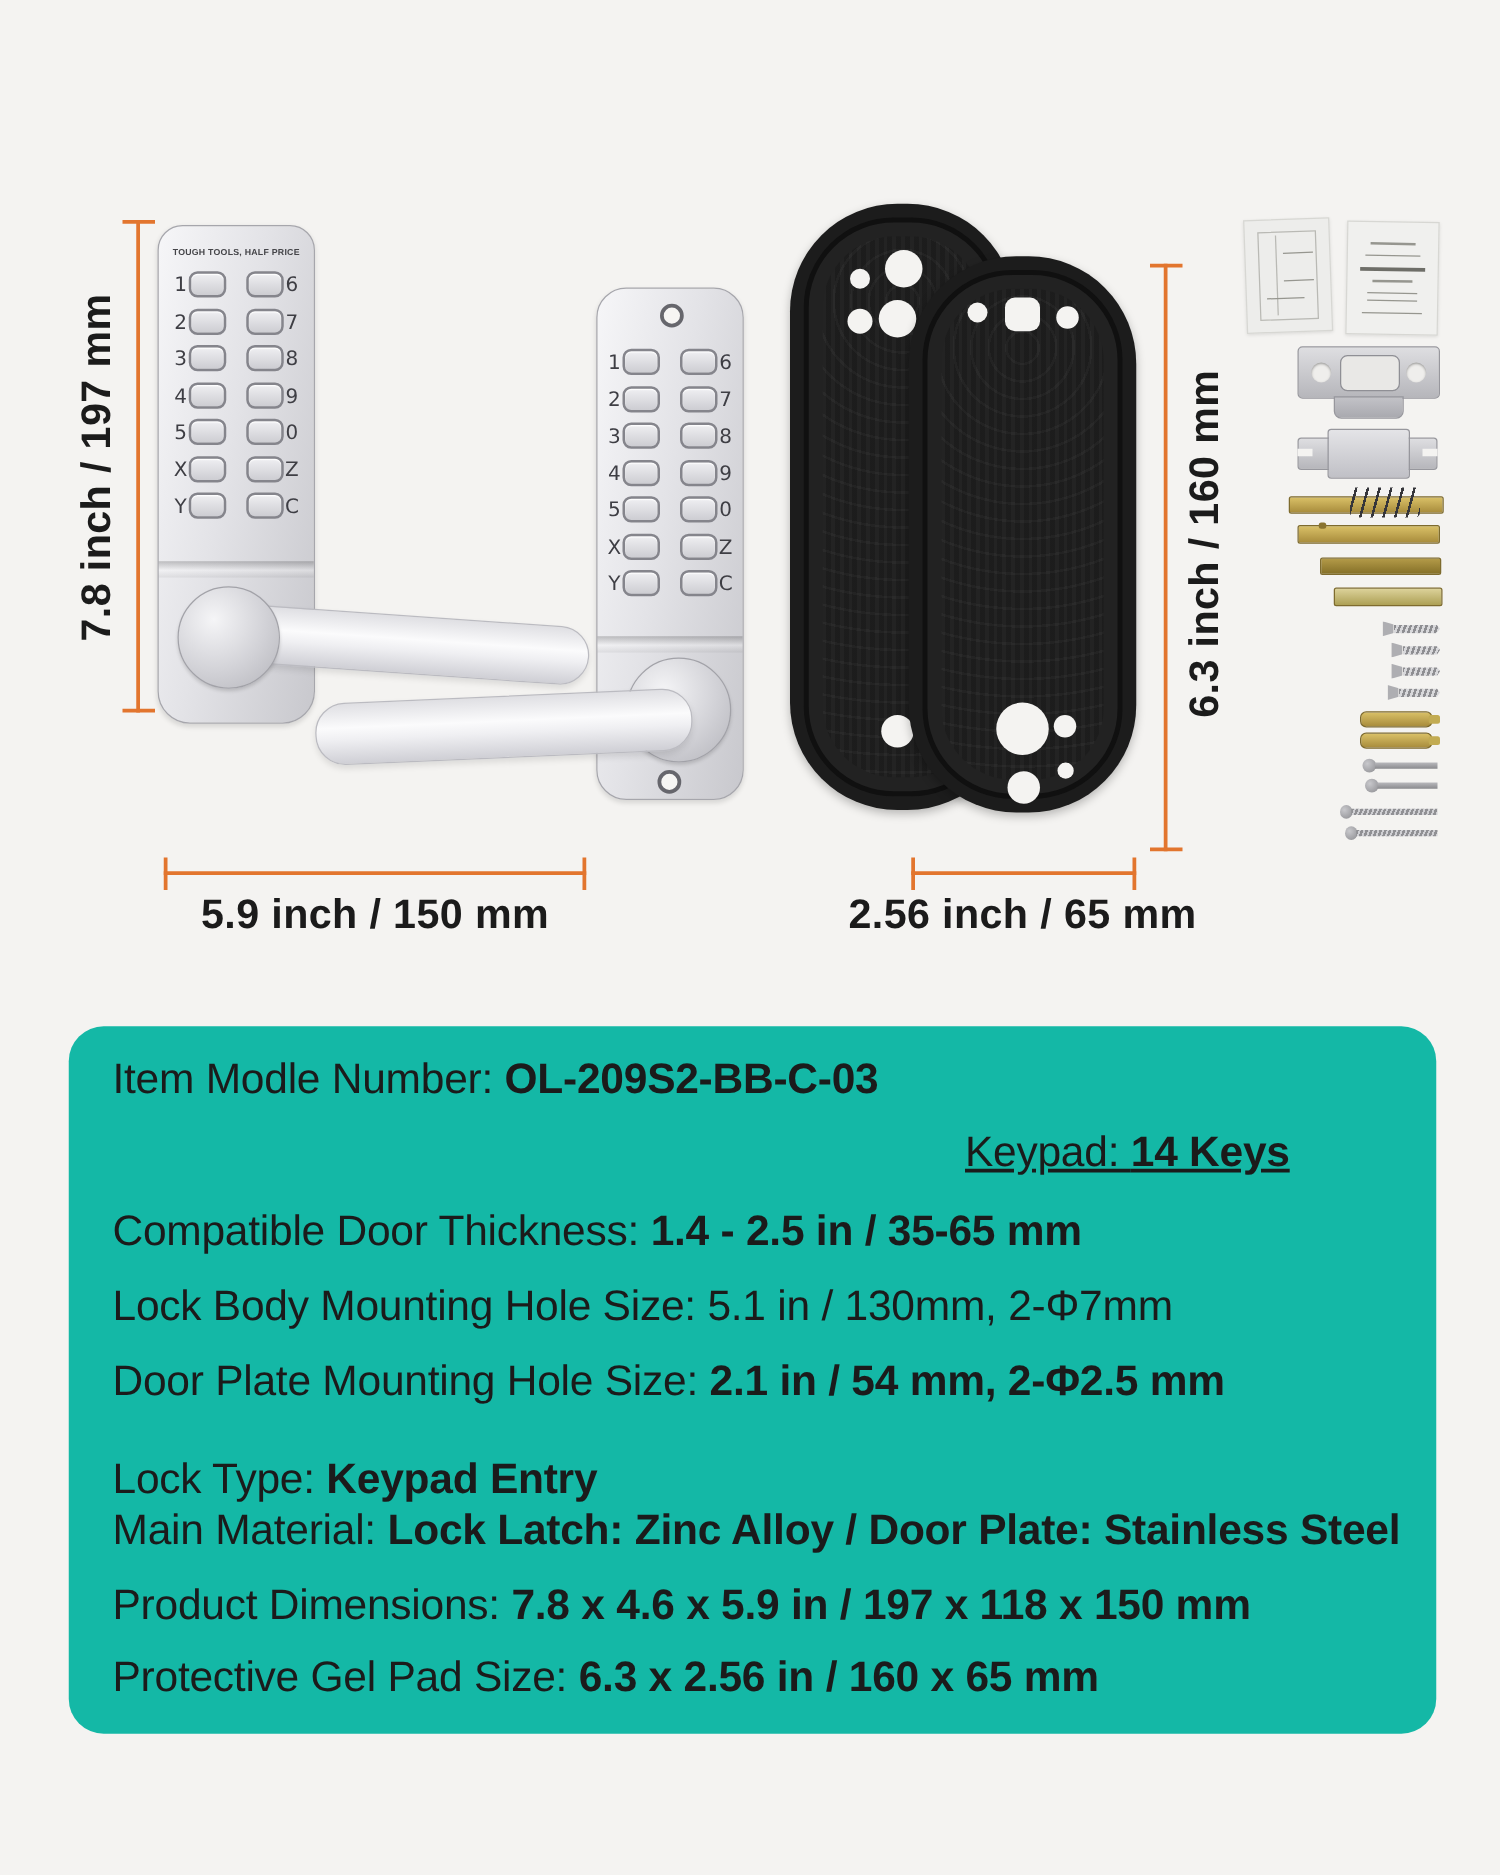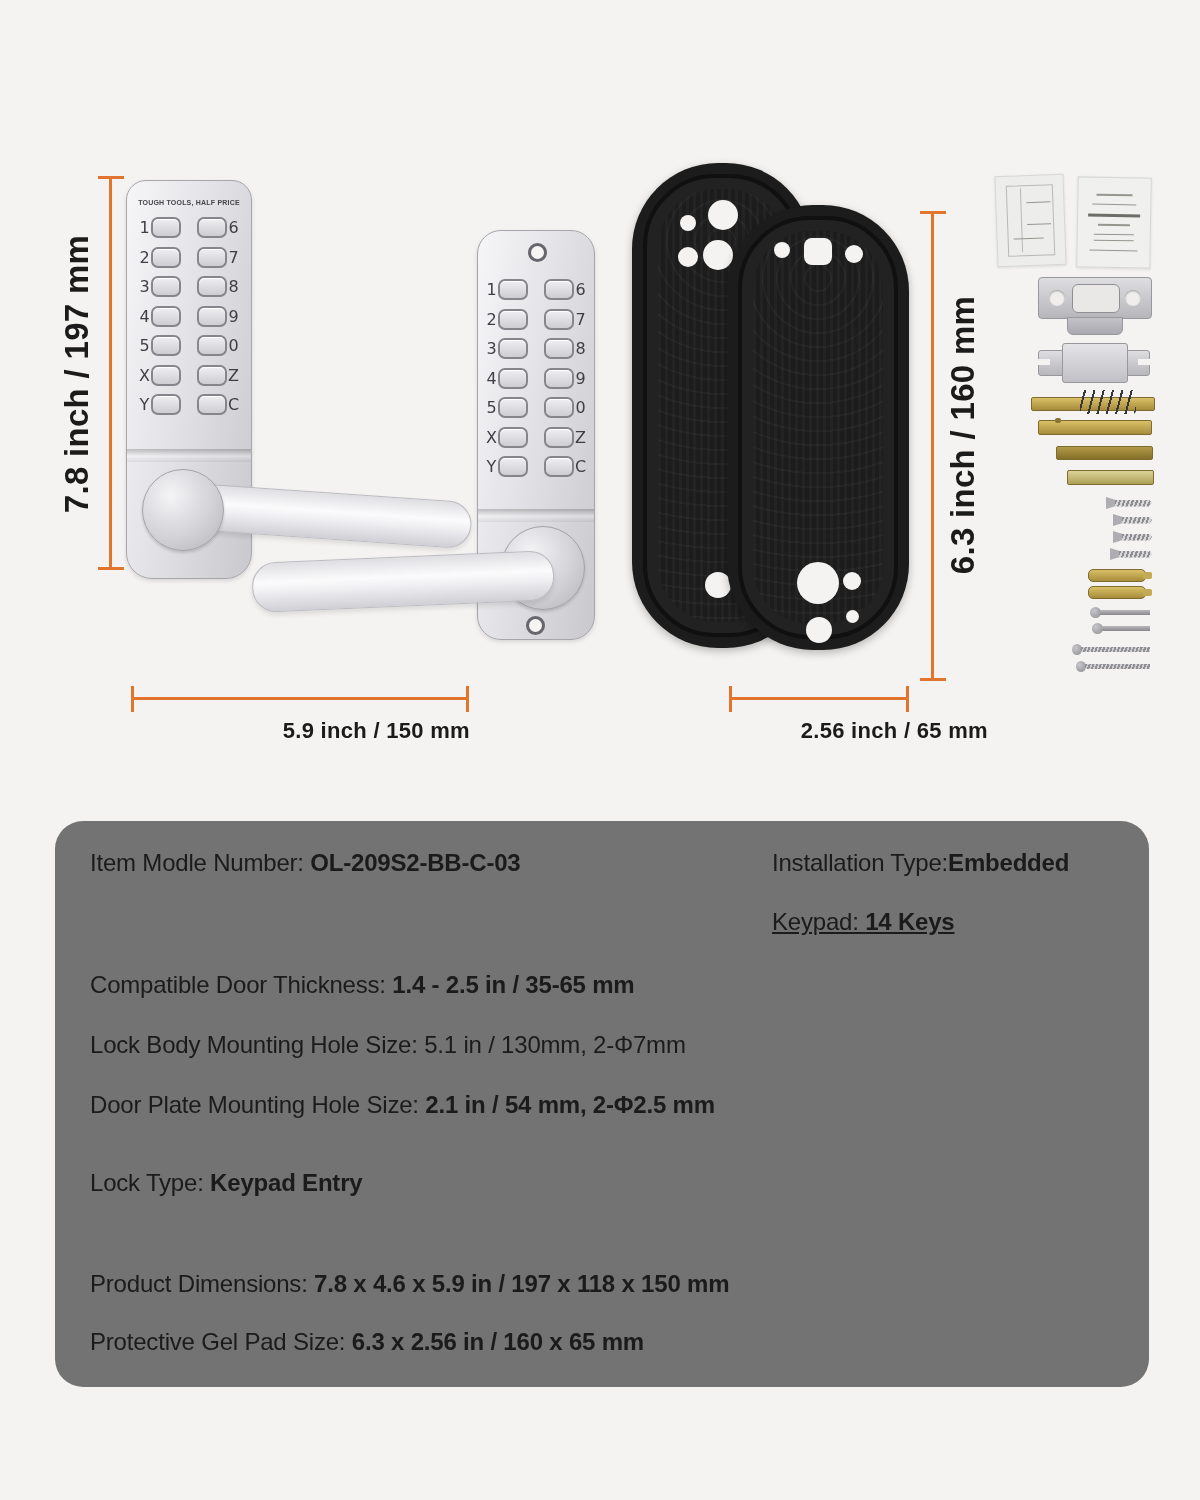--- a/index.html
+++ b/index.html
@@ -13,21 +13,21 @@
   
   .dim { position:absolute; }
   .dim .ln, .dim .tk { position:absolute; background:#E2752E; }
   .vtext {
     position:absolute; width:290px; height:38px; line-height:38px;
     text-align:center; font-size:33px; font-weight:700; letter-spacing:.3px;
     transform:rotate(-90deg); white-space:nowrap;
   }
   .htext {
     position:absolute; width:340px; height:38px; line-height:38px;
-    text-align:right; font-size:22px; font-weight:700; letter-spacing:.3px; white-space:nowrap;
+    text-align:center; font-size:33px; font-weight:700; letter-spacing:.3px; white-space:nowrap;
   }
 
   
   .plate {
     position:absolute; border:1px solid #A6A6AC;
     border-radius:20px 20px 26px 26px;
     background:linear-gradient(100deg,#F6F6F8 0%,#E3E3E7 45%,#C8C8CD 100%);
     box-shadow:0 2px 4px rgba(0,0,0,.12);
   }
   .brand {
@@ -328,45 +328,45 @@
     <div class="abs" style="left:1072px; top:644px; width:78px; height:11px;">
       <div class="abs" style="left:0; top:0; width:10px; height:11px; border-radius:50%; background:radial-gradient(circle at 35% 35%,#C8C8CC,#8C8C90);"></div>
       <div class="screw-shaft" style="left:9px; top:3px; width:69px; height:5px; background:repeating-linear-gradient(110deg,#909094 0 2px,#D0D0D4 2px 3.5px);"></div>
     </div>
     <div class="abs" style="left:1076px; top:661px; width:74px; height:11px;">
       <div class="abs" style="left:0; top:0; width:10px; height:11px; border-radius:50%; background:radial-gradient(circle at 35% 35%,#C8C8CC,#8C8C90);"></div>
       <div class="screw-shaft" style="left:9px; top:3px; width:65px; height:5px; background:repeating-linear-gradient(110deg,#909094 0 2px,#D0D0D4 2px 3.5px);"></div>
     </div>
   </div>
 
-  <div class="abs" style="left:55px; top:821px; width:1094px; height:566px; background:#737373; border-radius:28px; font-size:24px; letter-spacing:-0.2px;">
+  <div class="abs" style="left:55px; top:821px; width:1094px; height:566px; background:#14b8a6; border-radius:28px; font-size:34px; letter-spacing:-0.2px;">
 
     <div class="abs" style="left:35px; top:26px; height:32px; line-height:32px;">
       <span>Item Modle Number: </span><span style="font-weight:700">OL-209S2-BB-C-03</span>
     </div>
-    <div class="abs" style="left:717px; top:26px; height:32px; line-height:32px;">
-      <span>Installation Type:</span><span style="font-weight:700">Embedded</span>
-    </div>
 
     <div class="abs" style="left:717px; top:85px; height:32px; line-height:32px;text-decoration:underline;">
       <span>Keypad: </span><span style="font-weight:700">14 Keys</span>
     </div>
 
     <div class="abs" style="left:35px; top:148px; height:32px; line-height:32px;">
       <span>Compatible Door Thickness: </span><span style="font-weight:700">1.4 - 2.5 in / 35-65 mm</span>
     </div>
     <div class="abs" style="left:35px; top:208px; height:32px; line-height:32px;">
       <span>Lock Body Mounting Hole Size: </span><span style="font-weight:400">5.1 in / 130mm, 2-Φ7mm</span>
     </div>
     <div class="abs" style="left:35px; top:268px; height:32px; line-height:32px;">
       <span>Door Plate Mounting Hole Size: </span><span style="font-weight:700">2.1 in / 54 mm, 2-Φ2.5 mm</span>
     </div>
     <div class="abs" style="left:35px; top:330px; height:32px; line-height:32px;margin-top:16px;">
       <span>Lock Type: </span><span style="font-weight:700">Keypad Entry</span>
     </div>
+    <div class="abs" style="left:35px; top:387px; height:32px; line-height:32px;">
+      <span>Main Material: </span><span style="font-weight:700">Lock Latch: Zinc Alloy / Door Plate: Stainless Steel</span>
+    </div>
     <div class="abs" style="left:35px; top:447px; height:32px; line-height:32px;">
       <span>Product Dimensions: </span><span style="font-weight:700">7.8 x 4.6 x 5.9 in / 197 x 118 x 150 mm</span>
     </div>
     <div class="abs" style="left:35px; top:505px; height:32px; line-height:32px;">
       <span>Protective Gel Pad Size: </span><span style="font-weight:700">6.3 x 2.56 in / 160 x 65 mm</span>
     </div>
   </div>
 
 </div>
 

